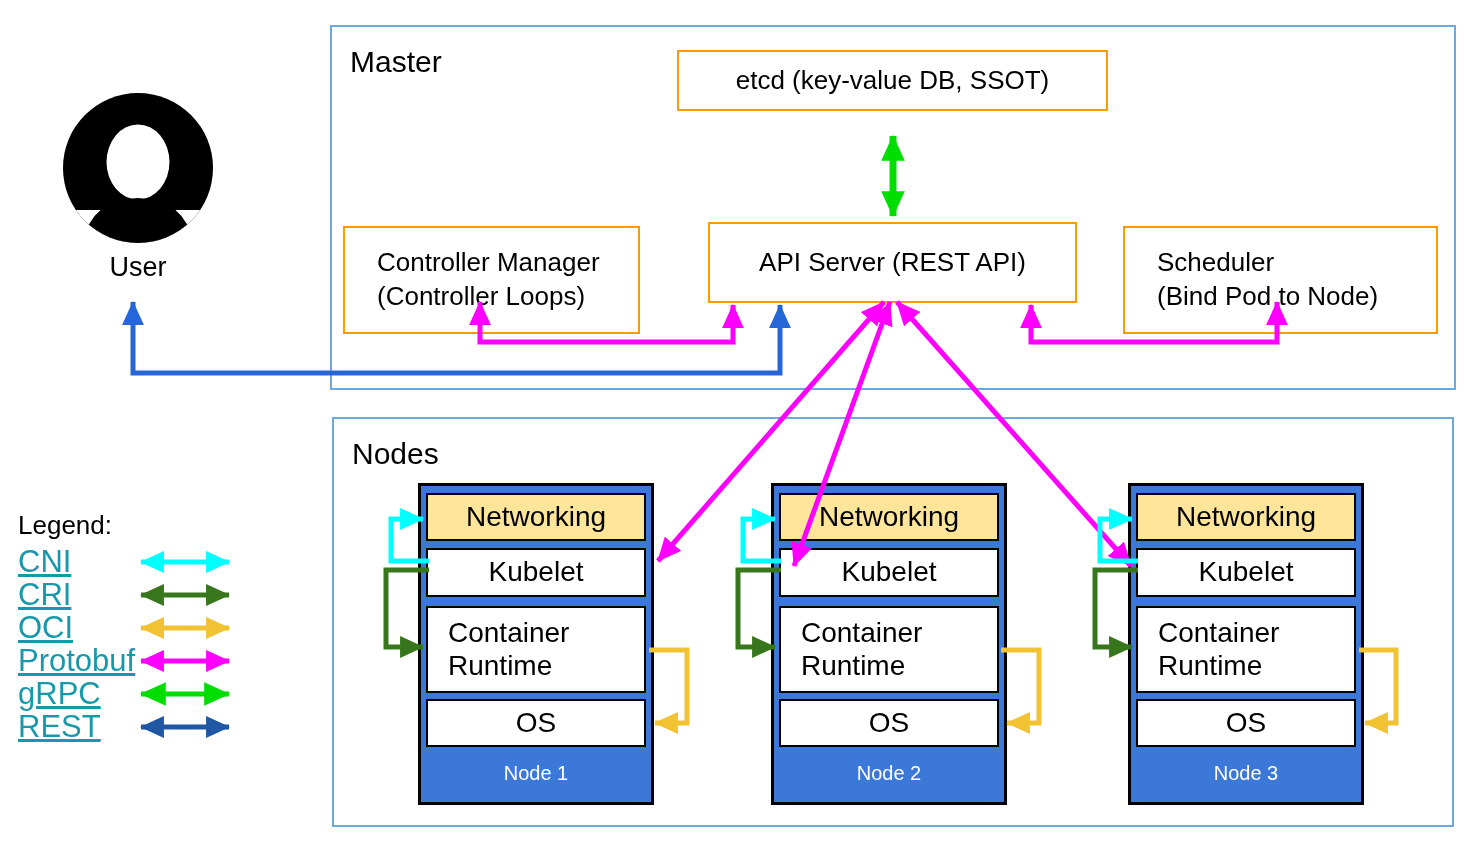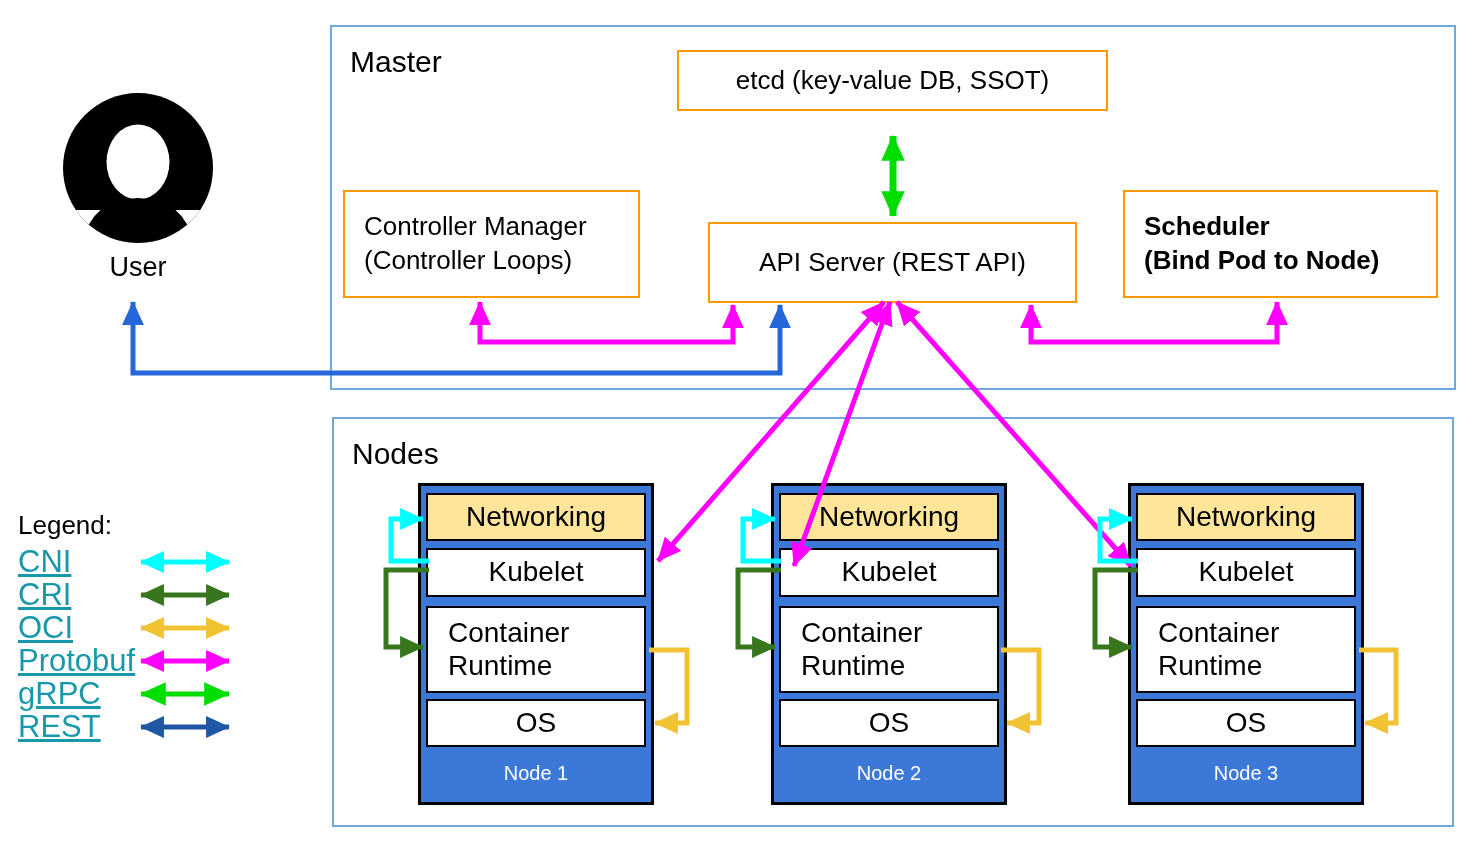--- a/index.html
+++ b/index.html
@@ -10,25 +10,25 @@
   .arrow{fill:none;}
   
   .region{position:absolute;border:2px solid #6fa8dc;background:transparent;box-sizing:border-box;}
   .region-title{position:absolute;left:18px;top:18px;font-size:30px;color:#000;}
   #master-region{left:330px;top:25px;width:1126px;height:365px;}
   #nodes-region{left:332px;top:417px;width:1122px;height:410px;}
   
   .obox{position:absolute;border:2px solid #ff9900;background:#fff;box-sizing:border-box;
         display:flex;flex-direction:column;justify-content:center;font-size:26px;line-height:1.3;}
   .obox.center{align-items:center;text-align:center;}
-  .obox.left{padding-left:19px;}
+  .obox.left{padding-left:32px;margin-top:36px;}
   #etcd-box{left:677px;top:50px;width:431px;height:61px;}
   #controller-manager-box{left:343px;top:190px;width:297px;height:108px;}
   #api-server-box{left:708px;top:222px;width:369px;height:81px;}
-  #scheduler-box{left:1123px;top:190px;width:315px;height:108px;font-weight:bold;}
+  #scheduler-box{left:1123px;top:190px;width:315px;height:108px;}
   
   #user-avatar{position:absolute;left:63px;top:93px;width:150px;height:150px;}
   #user-label{position:absolute;left:63px;top:252px;width:150px;text-align:center;font-size:27px;}
   
   .node{position:absolute;top:483px;width:236px;height:322px;background:#3c78d8;
         border:3px solid #000;box-sizing:border-box;}
   #node-1{left:418px;} #node-2{left:771px;} #node-3{left:1128px;}
   .layer{position:absolute;left:5px;right:5px;border:2px solid #000;background:#fff;
          box-sizing:border-box;display:flex;align-items:center;justify-content:center;
          text-align:left;font-size:28px;line-height:1.15;padding:0 20px;}

